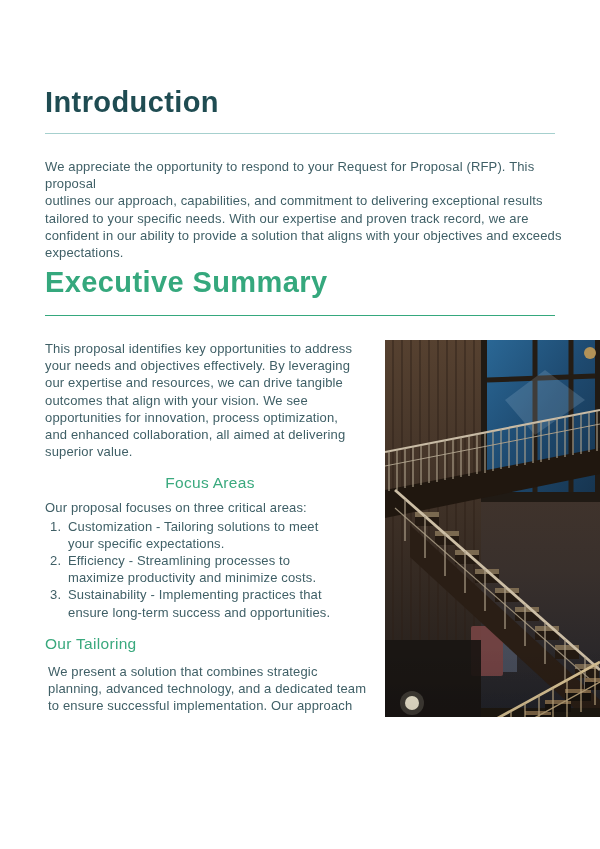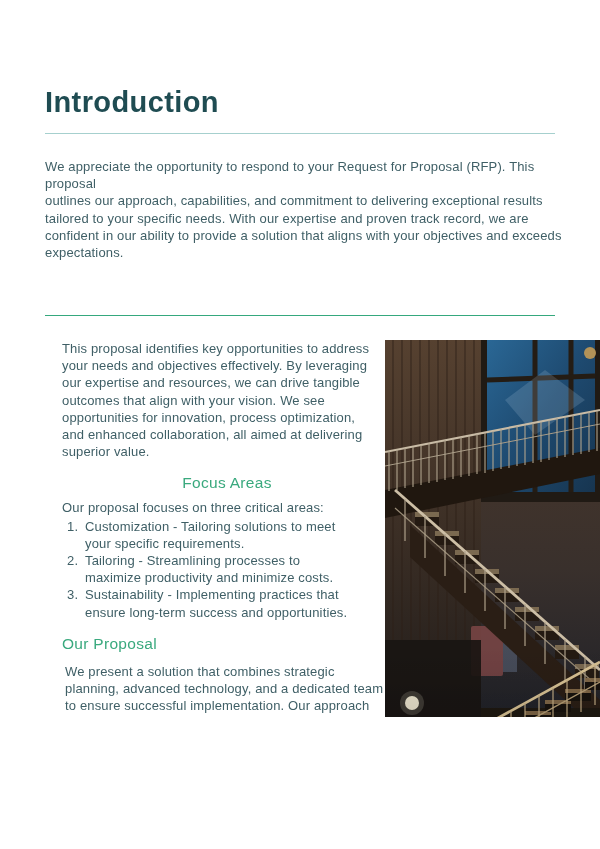--- a/index.html
+++ b/index.html
@@ -15,21 +15,21 @@
   .h-intro{top:84px;color:#1F4C52;}
   .h-exec{top:264px;color:#35A87D;}
   .rule{position:absolute;left:45px;width:510px;height:0;border-top:1px solid;}
   .rule-light{top:133px;border-color:#A6D0CE;}
   .rule-green{top:315px;border-color:#35A87D;}
   .body-text{
     color:#3F5F66;font-size:13px;line-height:17.2px;letter-spacing:.15px;
     white-space:pre-line;margin:0;
   }
   .p-intro{position:absolute;left:45px;top:158px;width:525px;}
-  .col{position:absolute;left:62px;top:340px;width:330px;}
+  .col{position:absolute;left:45px;top:340px;width:330px;}
   .h-sub{
     margin:0;color:#3AA97E;font-size:15.5px;font-weight:500;letter-spacing:.3px;
     line-height:19px;
   }
   .h-focus{margin-top:13px;text-align:center;}
   .p-lead{margin-top:7px;}
   .focus-list{margin-top:1px;}
   .focus-item{display:flex;align-items:flex-start;}
   .focus-num{
     flex:0 0 18px;margin-left:5px;color:#3F5F66;font-size:13px;line-height:17.2px;
@@ -52,53 +52,54 @@
 <div class="page">
 
   <h1 class="h-main h-intro">Introduction</h1>
   <div class="rule rule-light"></div>
   <p class="body-text p-intro">We appreciate the opportunity to respond to your Request for Proposal (RFP). This proposal
 outlines our approach, capabilities, and commitment to delivering exceptional results
 tailored to your specific needs. With our expertise and proven track record, we are
 confident in our ability to provide a solution that aligns with your objectives and exceeds
 expectations.</p>
 
+  <h1 class="h-main h-exec">Executive Summary</h1>
   <div class="rule rule-green"></div>
 
   <div class="col">
     <p class="body-text">This proposal identifies key opportunities to address
 your needs and objectives effectively. By leveraging
 our expertise and resources, we can drive tangible
 outcomes that align with your vision. We see
 opportunities for innovation, process optimization,
 and enhanced collaboration, all aimed at delivering
 superior value.</p>
 
     <h3 class="h-sub h-focus">Focus Areas</h3>
     <p class="body-text p-lead">Our proposal focuses on three critical areas:</p>
 
     <div class="focus-list">
       <div class="focus-item">
         <span class="focus-num">1.</span>
         <span class="body-text focus-text">Customization - Tailoring solutions to meet
-your specific requirements.</span>
+your specific expectations.</span>
       </div>
       <div class="focus-item">
         <span class="focus-num">2.</span>
-        <span class="body-text focus-text">Tailoring - Streamlining processes to
+        <span class="body-text focus-text">Efficiency - Streamlining processes to
 maximize productivity and minimize costs.</span>
       </div>
       <div class="focus-item">
         <span class="focus-num">3.</span>
         <span class="body-text focus-text">Sustainability - Implementing practices that
 ensure long-term success and opportunities.</span>
       </div>
     </div>
 
-    <h3 class="h-sub h-proposal">Our Proposal</h3>
+    <h3 class="h-sub h-proposal">Our Tailoring</h3>
     <p class="body-text p-proposal">We present a solution that combines strategic
 planning, advanced technology, and a dedicated team
 to ensure successful implementation. Our approach
 is designed to drive immediate results while also
 positioning your organization for future growth.</p>
   </div>
 
   <div class="quote">
     <div class="quote-text">Tailored solutions for
 lasting success.</div>

